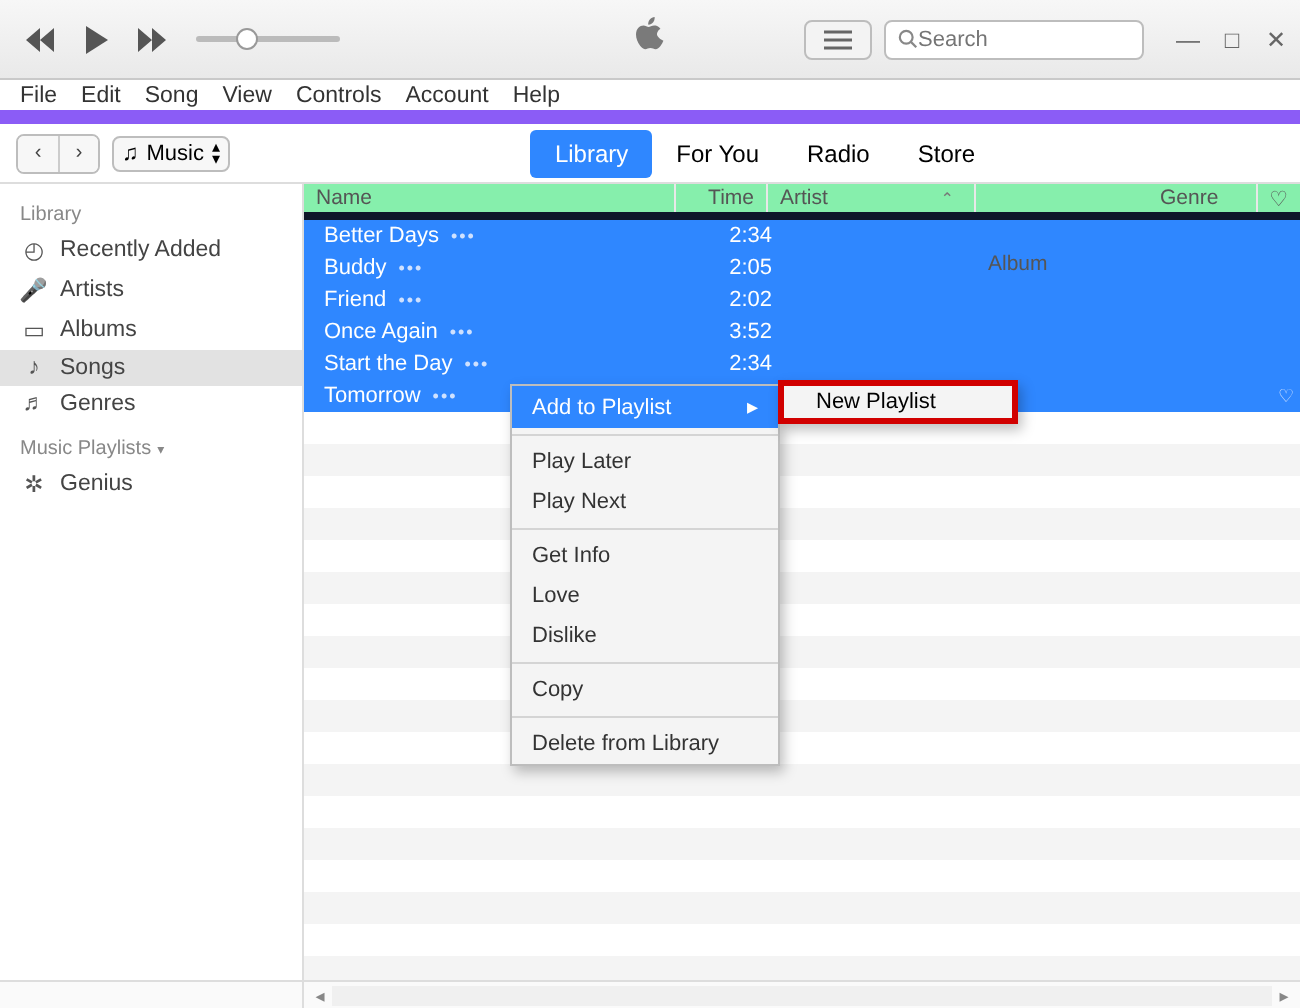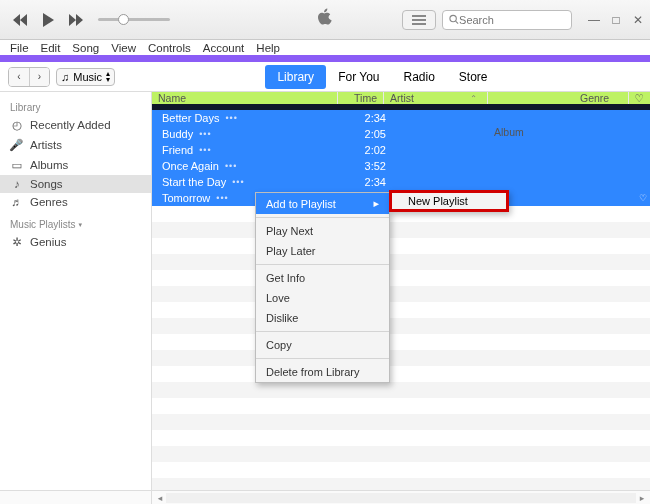--- a/index.html
+++ b/index.html
@@ -38,21 +38,21 @@
 
   .main { display:flex; height:calc(504px - 40px - 22px - 30px - 14px);}
   .sidebar { width:152px; border-right:1px solid #ddd; font-size:11.5px; color:#444; padding-top:6px;}
   .sb-header { font-size:10px; color:#888; padding:4px 10px 2px;}
   .sb-item { display:flex; align-items:center; gap:6px; padding:3px 10px;}
   .sb-item.active { background:#e2e2e2;}
   .sb-icon { width:14px; display:flex; justify-content:center; color:#555;}
   .mp-header { display:flex; align-items:center; gap:3px; font-size:10px; color:#888; padding:8px 10px 2px;}
 
   .content { flex:1; position:relative; overflow:hidden;}
-  .thead { display:flex; height:18px; border-bottom:6px solid #0f172a; background:#bef264; font-size:10.5px; color:#555;text-align:right;}
+  .thead { display:flex; height:18px; border-bottom:4px solid #0f172a; background:#86efac; font-size:10.5px; color:#555;text-align:right;}
   .th { border-right:1px solid #e8e8e8; display:flex; align-items:center; padding:0 6px; position:relative;}
   .th.name { flex: 0 0 186px; }
   .th.time { flex: 0 0 46px; justify-content:flex-end; padding-right:6px;}
   .th.artist { flex: 0 0 104px; }
   .th.album { flex: 0 0 86px; margin-top: 40px; }
   .th.genre { flex: 1; }
   .th.love { flex: 0 0 18px; border-right:none; justify-content:center;}
   .sort-arrow { font-size:8px; margin-left:auto; padding-right:4px; color:#777;}
 
   .rows { background: repeating-linear-gradient(#ffffff 0 16px, #f4f4f4 16px 32px);}
@@ -286,22 +286,22 @@
     <div class="sb-arrow">▸</div>
   </div>
 </div>
 
 <div class="ctxmenu">
   <div class="ctx-item hover">
       <span>Add to Playlist</span>
       <span>▸</span>
     </div>
   <div class="ctx-sep"></div>
+  <div class="ctx-item">Play Later</div>
   <div class="ctx-item">Play Next</div>
-  <div class="ctx-item">Play Later</div>
   <div class="ctx-sep"></div>
   <div class="ctx-item">Get Info</div>
   <div class="ctx-item">Love</div>
   <div class="ctx-item">Dislike</div>
   <div class="ctx-sep"></div>
   <div class="ctx-item">Copy</div>
   <div class="ctx-sep"></div>
   <div class="ctx-item">Delete from Library</div>
 </div>
 

